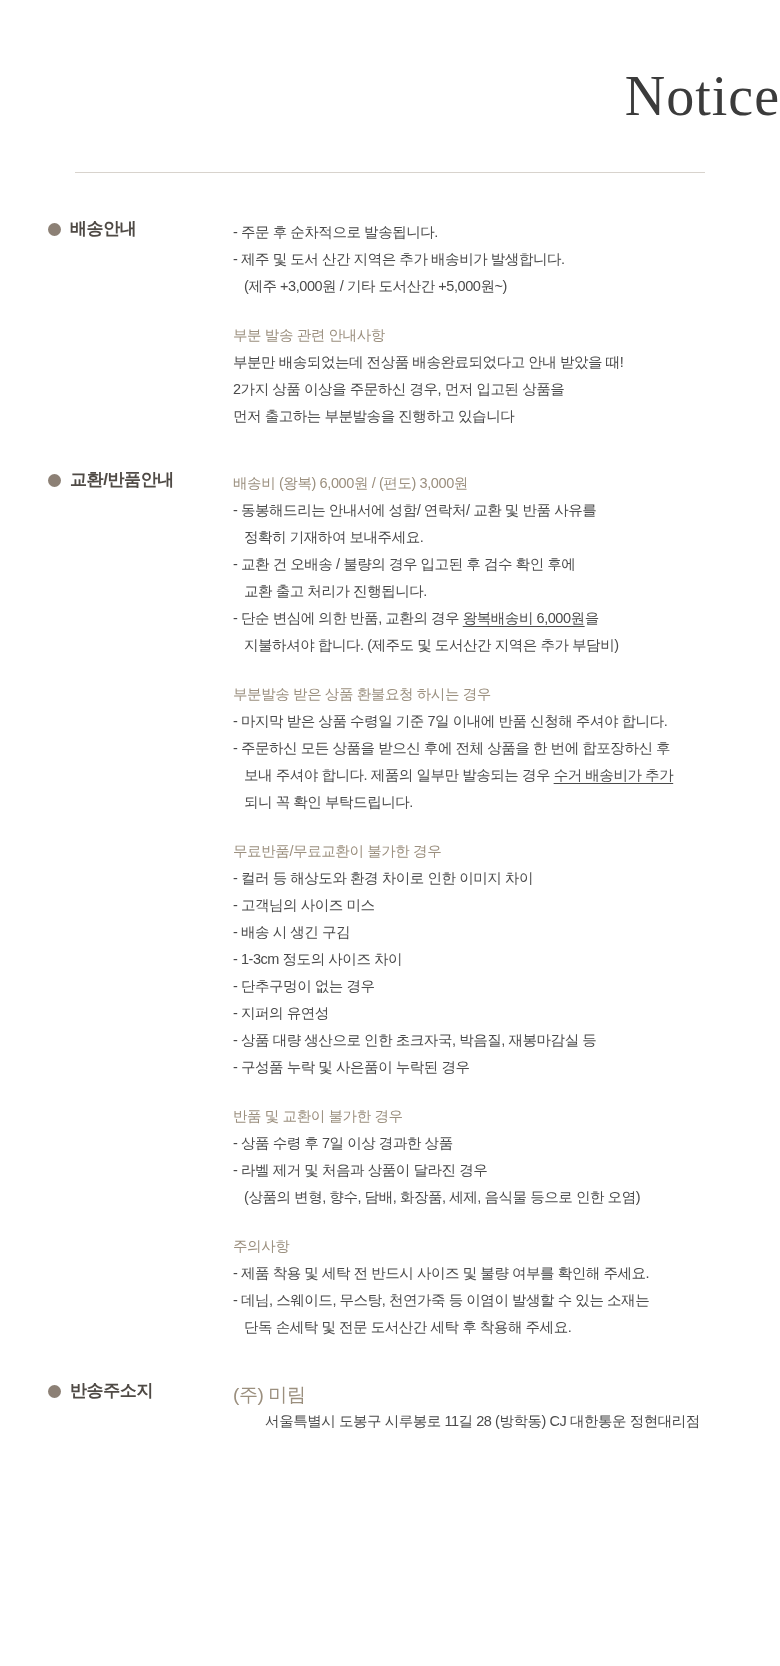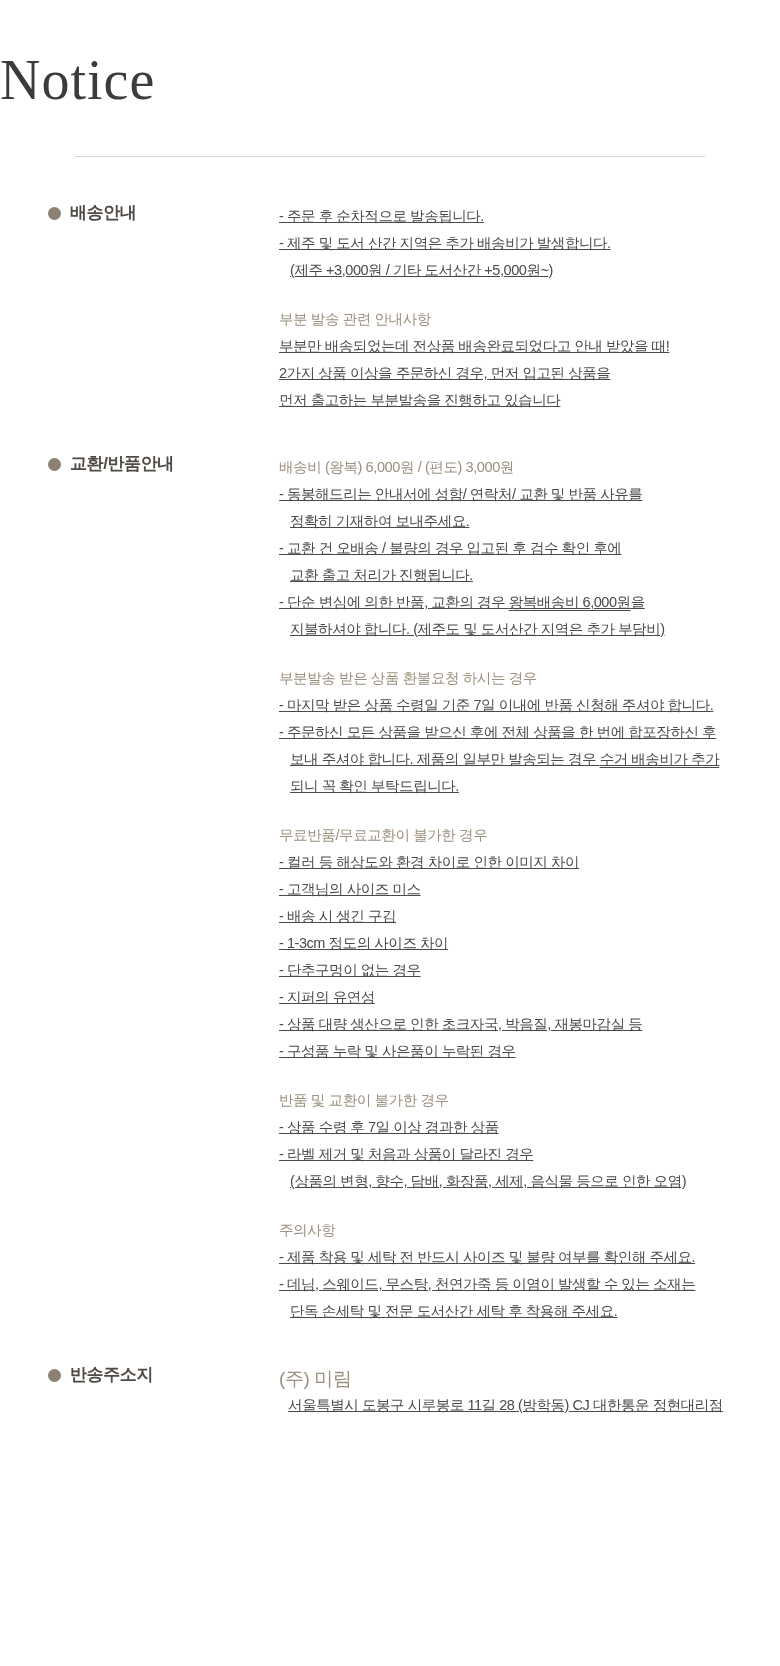--- a/index.html
+++ b/index.html
@@ -15,43 +15,42 @@
     -webkit-font-smoothing: antialiased;
   }
   .page {
     position: relative;
     width: 780px;
     height: 1666px;
     box-sizing: border-box;
     overflow: hidden;
   }
   .title {
-    text-align: left;
+    text-align: right;
     font-family: "Liberation Serif", serif;
     font-size: 56px;
     font-weight: 400;
     letter-spacing: 1px;
     color: #3b3b3b;
-    padding-top: 48px;
+    padding-top: 64px;
     margin: 0;
   }
   .title-rule {
     width: 630px;
     height: 1px;
     background: #d8d3cd;
     margin: 44px auto 0 auto;
   }
   .content {
     padding: 44px 48px 0 48px;
   }
   .section {
     display: flex;
     align-items: flex-start;
     margin-bottom: 38px;
-    gap: 46px;
   }
   .section-head {
     width: 185px;
     flex: 0 0 185px;
     display: flex;
     align-items: flex-start;
     padding-top: 1px;
   }
   .bullet-dot {
     width: 13px;
@@ -85,21 +84,20 @@
     line-height: 27px;
     letter-spacing: -0.4px;
     font-weight: 400;
   }
   .line {
     font-size: 14.5px;
     color: #4a4a4a;
     line-height: 27px;
     letter-spacing: -0.45px;
     white-space: pre-wrap;
-    text-decoration: underline;
   }
   .line.indent {
     padding-left: 11px;
   }
   .line .u {
     text-decoration: underline;
     text-underline-offset: 3px;
   }
   .addr-name {
     font-size: 19px;

